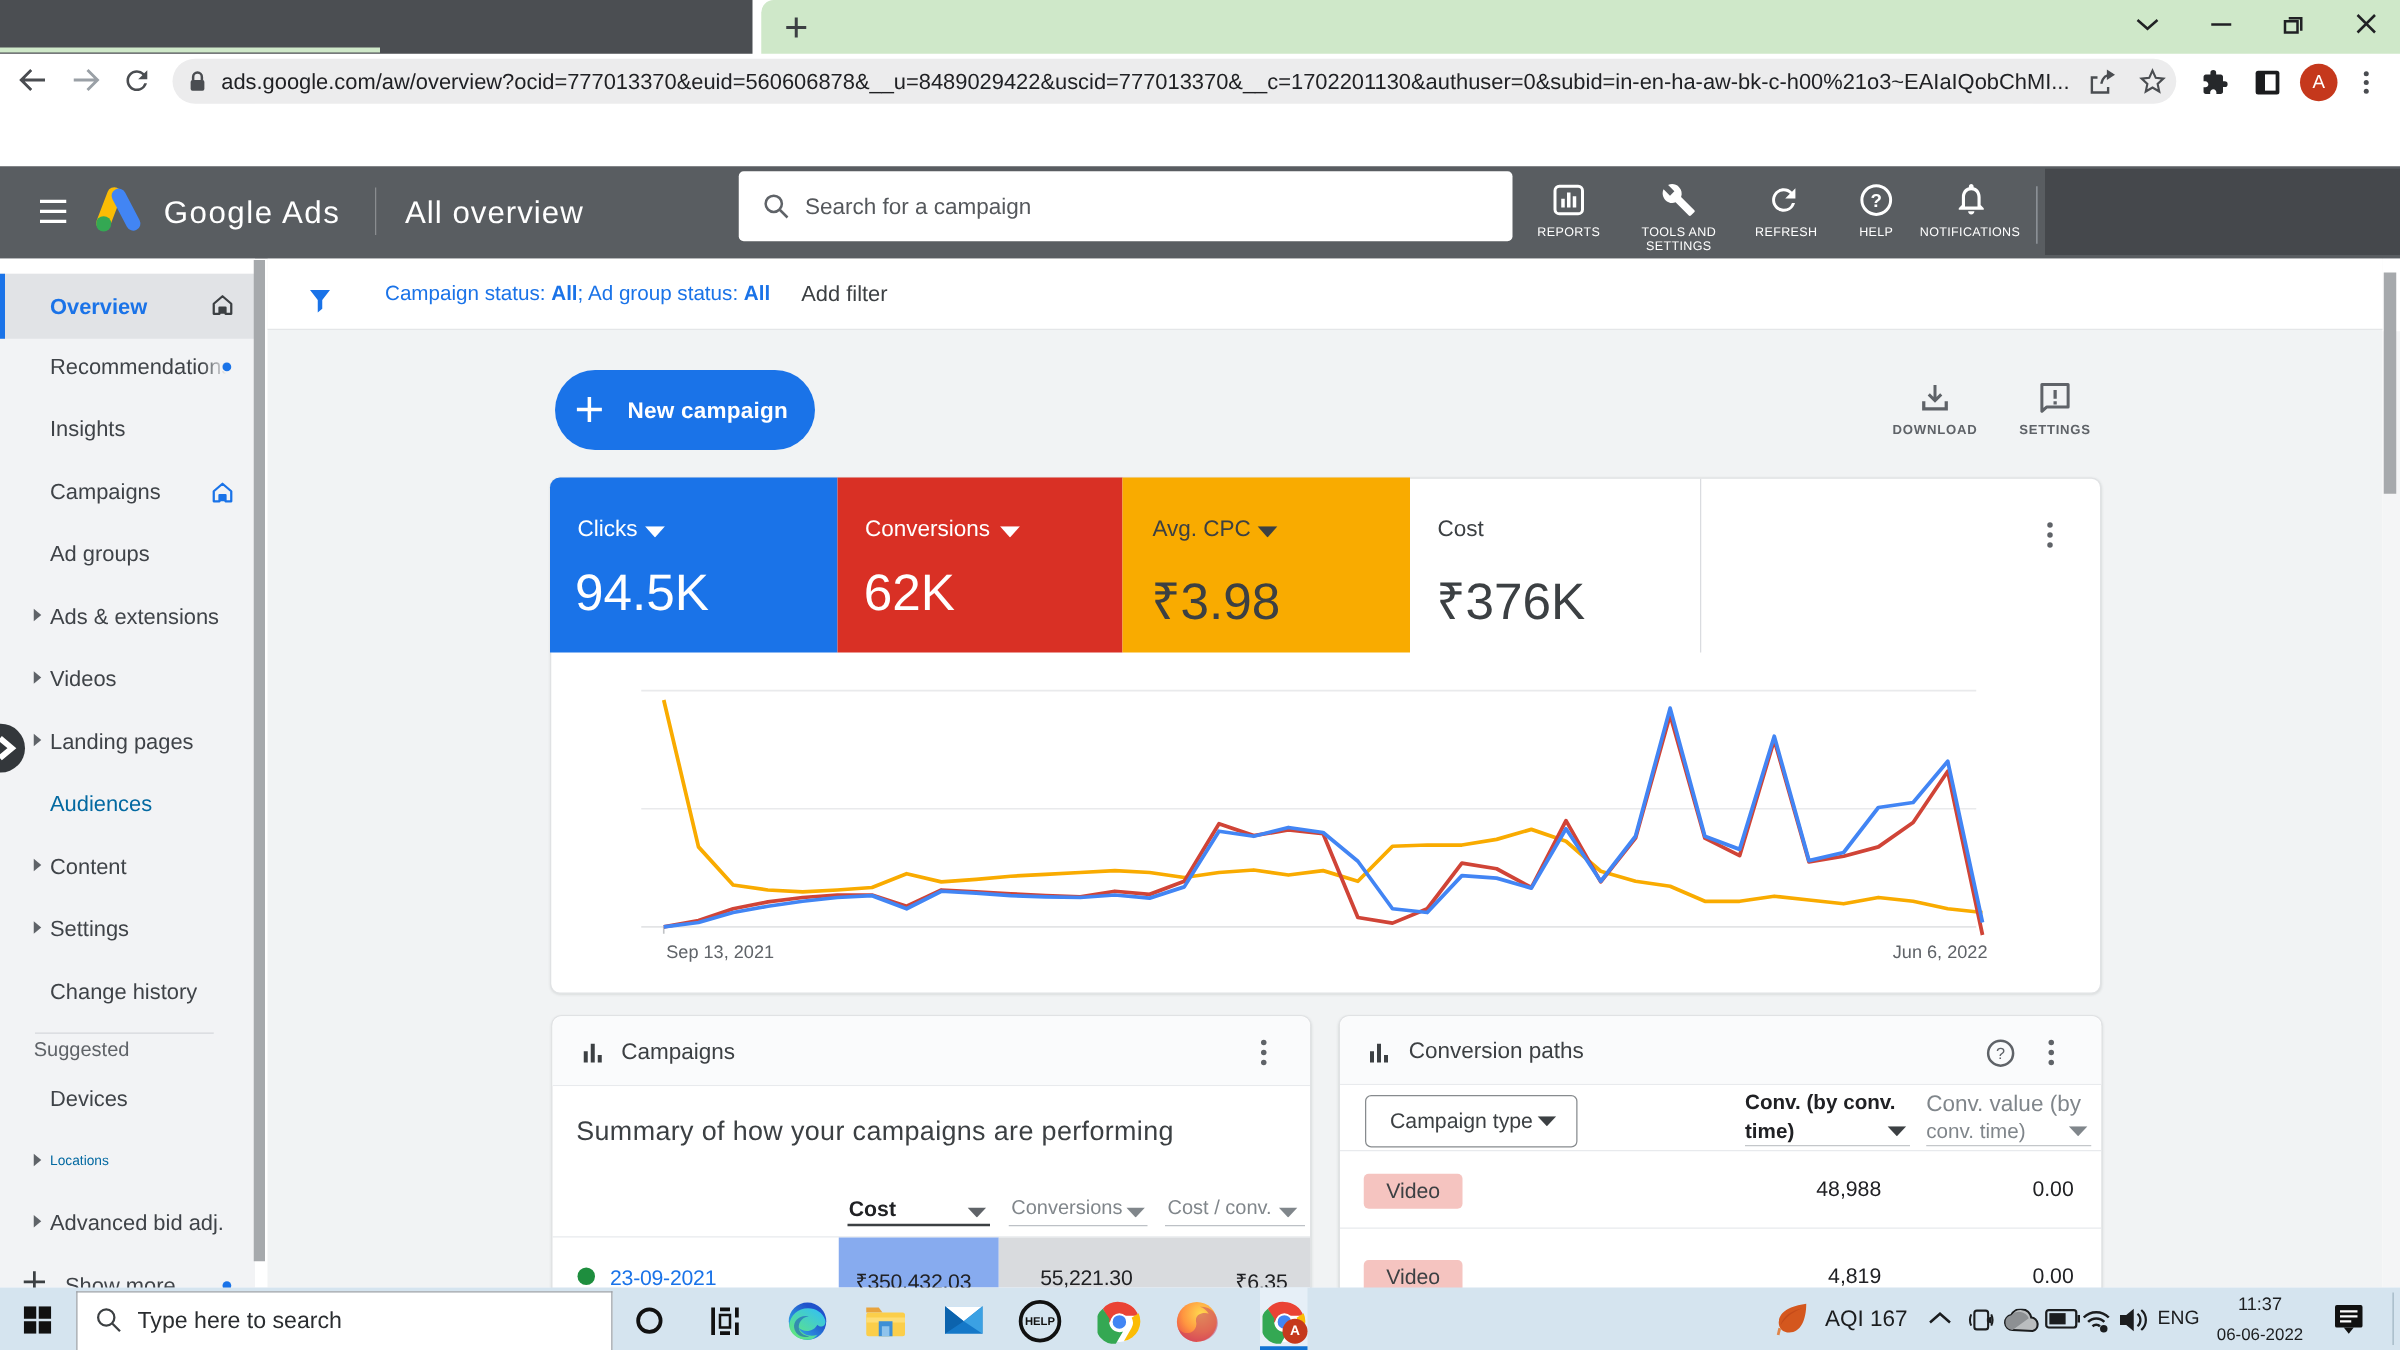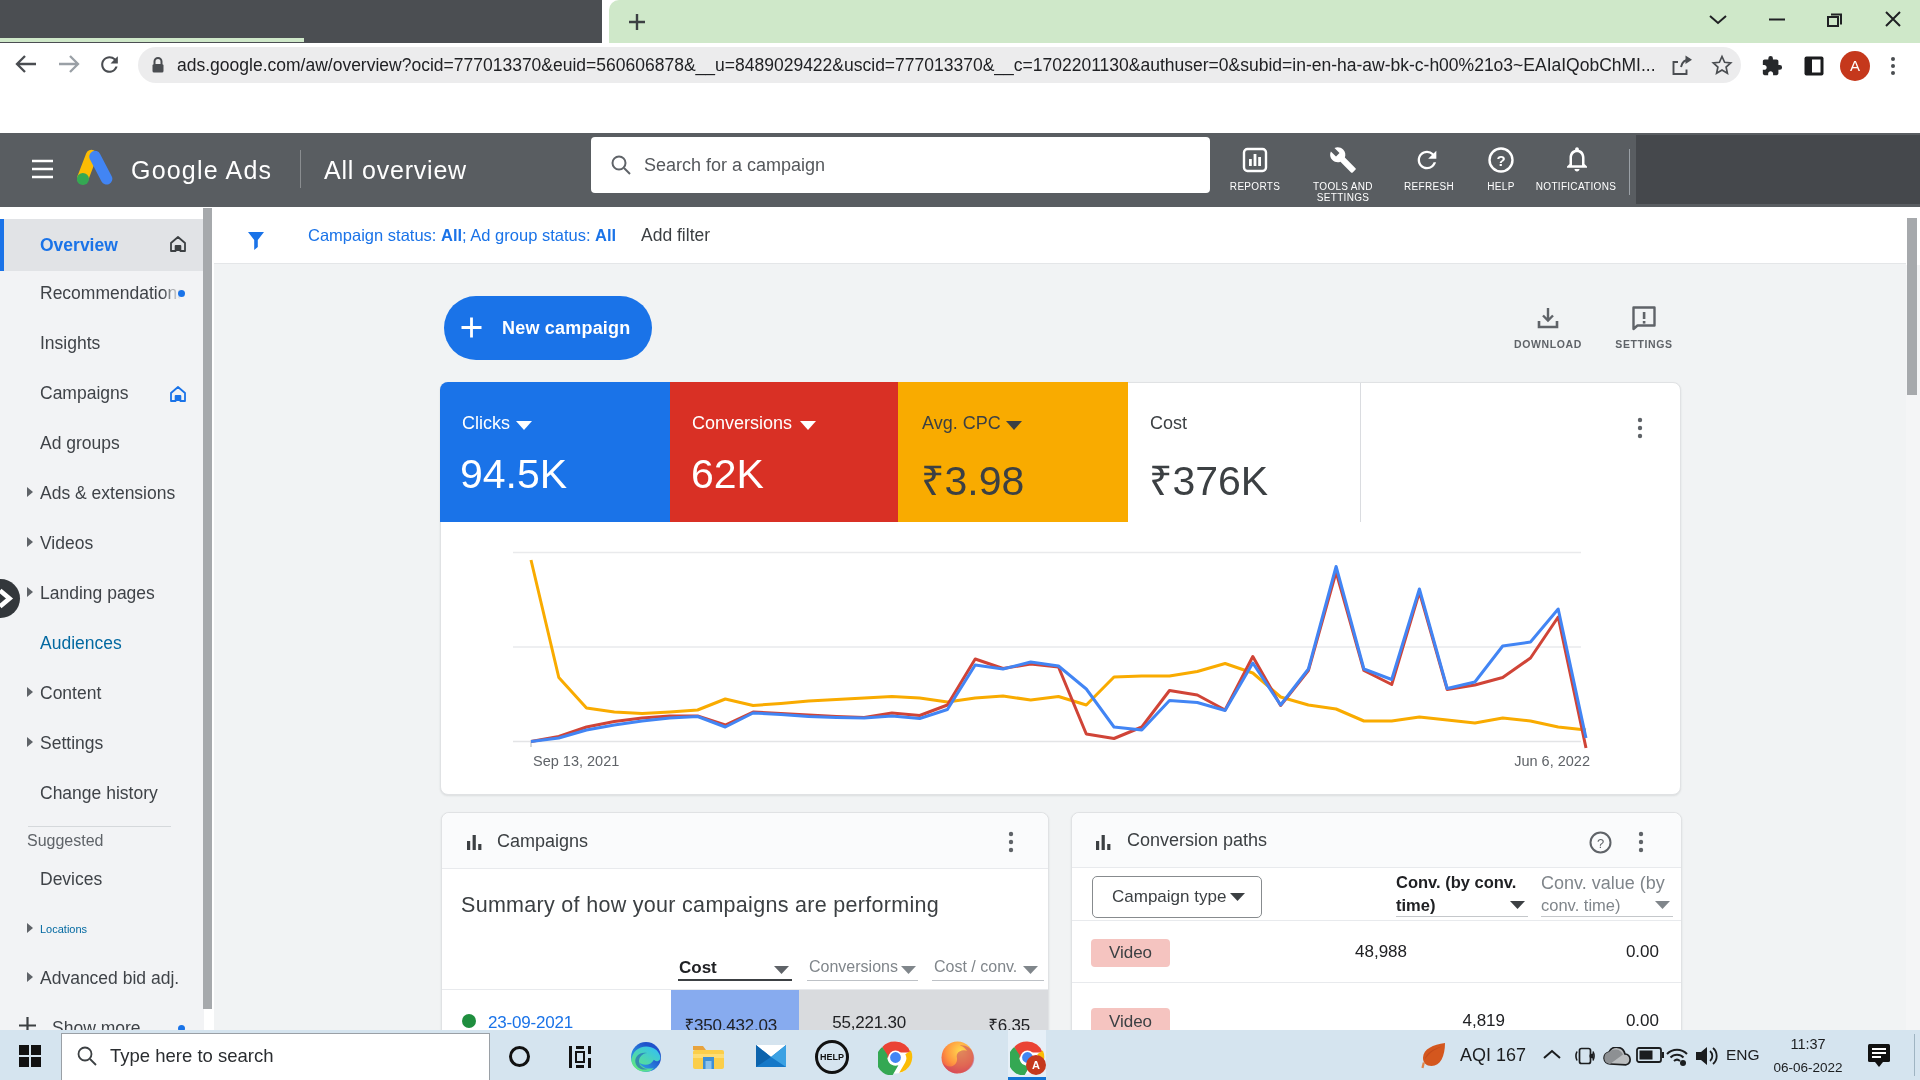--- a/index.html
+++ b/index.html
@@ -324,21 +324,21 @@
   </svg>
 <div class="abs" style="left:1396px;top:916px;width:132px;height:1px;background:#c4c7ca"></div>
 <div class="abs" style="left:1541px;top:873px;font-size:18px;color:#80868b">Conv. value (by</div>
 <div class="abs" style="left:1541px;top:896px;font-size:16.5px;color:#80868b">conv. time)</div>
 <svg class="abs" style="left:1655px;top:901px" width="15" height="8" viewBox="0 0 15 8">
     <path d="M0 0h15L7.5 8z" fill="#80868b"></path>
   </svg>
 <div class="abs" style="left:1541px;top:916px;width:132px;height:1px;background:#c4c7ca"></div>
 <div class="abs" style="left:1072px;top:920px;width:609px;height:1px;background:#e8eaed"></div>
 <div class="abs" style="left:1091px;top:939px;width:79px;height:28px;background:#f5c4c0;border-radius:4px;text-align:center;line-height:28px;font-size:17px;color:#3c4043">Video</div>
-<div class="abs" style="left:1355px;top:942px;width:150px;text-align:left;font-size:17px;color:#202124">48,988</div>
+<div class="abs" style="left:1355px;top:942px;width:150px;text-align:right;font-size:17px;color:#202124">48,988</div>
 <div class="abs" style="left:1509px;top:942px;width:150px;text-align:right;font-size:17px;color:#202124">0.00</div>
 <div class="abs" style="left:1072px;top:982px;width:609px;height:1px;background:#e8eaed"></div>
 <div class="abs" style="left:1091px;top:1008px;width:79px;height:28px;background:#f5c4c0;border-radius:4px;text-align:center;line-height:28px;font-size:17px;color:#3c4043">Video</div>
 <div class="abs" style="left:1355px;top:1011px;width:150px;text-align:right;font-size:17px;color:#202124">4,819</div>
 <div class="abs" style="left:1509px;top:1011px;width:150px;text-align:right;font-size:17px;color:#202124">0.00</div>
 
 <div class="abs" style="left:0;top:1030px;width:1920px;height:50px;background:#d5e4ef"></div>
 <svg class="abs" style="left:19px;top:1045px" width="22" height="22" viewBox="0 0 22 22">
     <rect x="0" y="0" width="10" height="10" fill="#111"></rect>
     <rect x="12" y="0" width="10" height="10" fill="#111"></rect>

